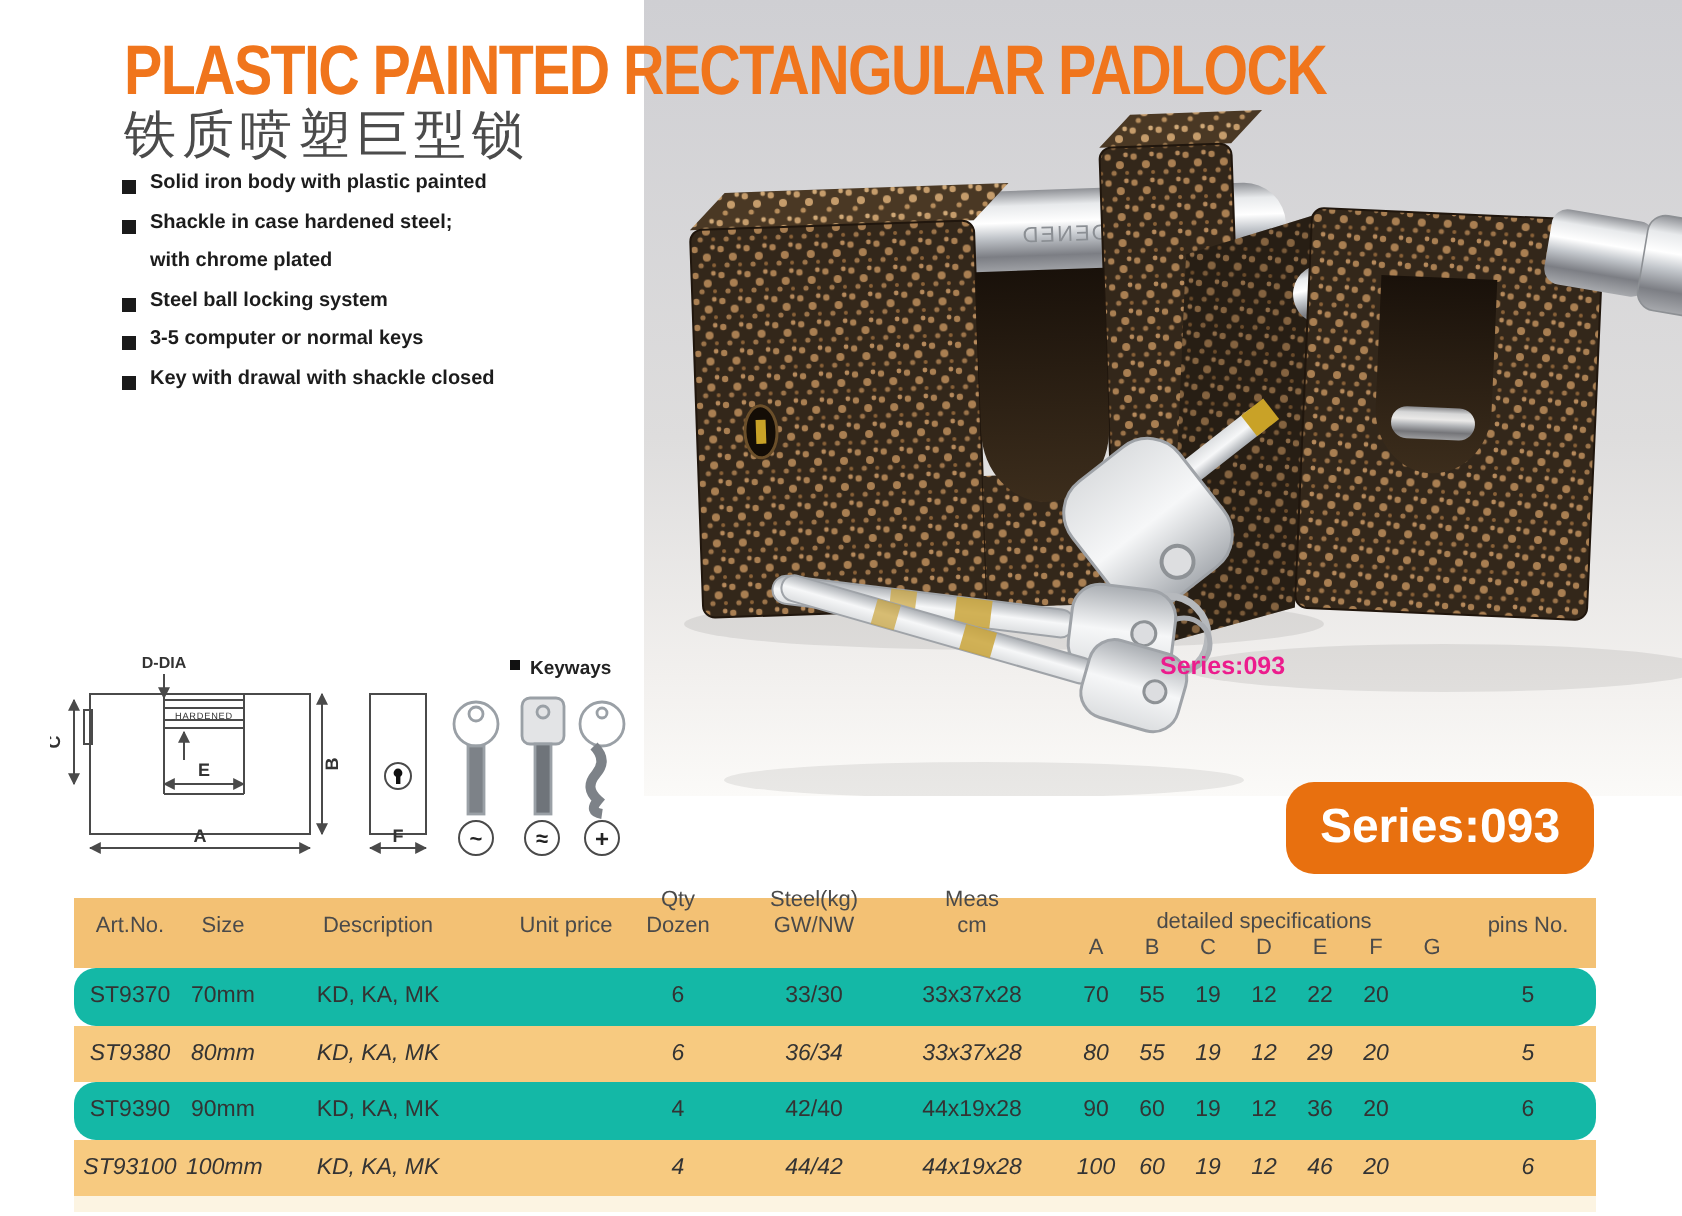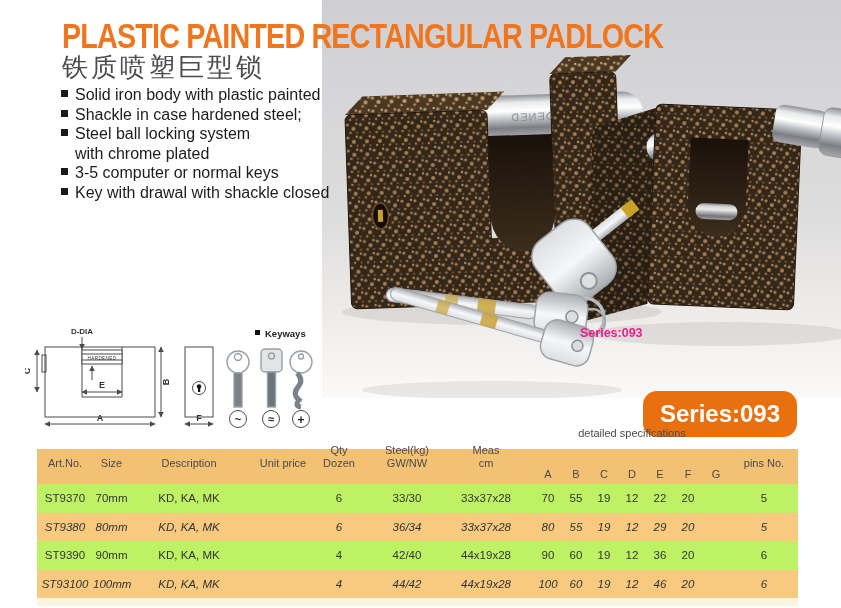--- a/index.html
+++ b/index.html
@@ -10,41 +10,41 @@
   .photo svg{display:block;}
   
   .title{position:absolute;left:62px;top:16px;font-size:35px;font-weight:bold;color:#f0751c;
          letter-spacing:-1px;white-space:nowrap;transform:scaleX(.82);transform-origin:0 0;}
   .subtitle{position:absolute;left:62px;top:50px;font-size:26px;color:#4b4b4b;letter-spacing:3px;
             font-family:Liberation Mono, monospace;}
   
   .features{position:absolute;left:61px;top:86px;width:290px;}
   .feat-line{display:flex;align-items:flex-start;height:19.5px;}
   .feat-line .sq{width:7px;height:7px;background:#1a1a1a;margin:4px 7px 0 0;flex:0 0 7px;}
-  .feat-line .ftxt{font-size:16px;font-weight:normal;color:#1c1c1c;white-space:nowrap;}
+  .feat-line .ftxt{font-size:10px;font-weight:bold;color:#1c1c1c;white-space:nowrap;}
   .feat-line.cont{padding-left:14px;}
   
   .diagram{position:absolute;left:25px;top:318px;}
   
   .series-small{position:absolute;left:580px;top:326px;font-size:12.5px;font-weight:bold;color:#ec1c8d;}
   .series-badge{position:absolute;left:643px;top:391px;width:154px;height:46px;background:#e8700f;
                 border-radius:14px;display:flex;align-items:center;justify-content:center;}
   .series-badge span{color:#fff;font-weight:bold;font-size:24px;}
   
   .spec-table{position:absolute;left:37px;top:449px;width:761px;font-size:11px;color:#333;}
   .thead{display:flex;height:35px;background:#f3c174;align-items:stretch;}
   .hc{display:flex;flex-direction:column;justify-content:flex-end;padding-bottom:14px;}
   .hc span{display:block;text-align:center;font-size:11px;color:#4a4a4a;line-height:13px;white-space:nowrap;}
-  .hgroup{display:flex;flex-direction:column;justify-content:flex-end;padding-bottom:3px;gap:28px;}
+  .hgroup{display:flex;flex-direction:column;justify-content:flex-end;padding-bottom:3px;}
   .hgroup .gl1{display:block;text-align:center;font-size:11px;color:#4a4a4a;line-height:13px;padding-left:16px;}
   .hgroup .gletters{display:flex;}
   .hgroup .gletters .gsp{width:16px;}
   .hgroup .gletters b{width:28px;text-align:center;font-weight:normal;font-size:11px;color:#4a4a4a;line-height:13px;}
   .trow{display:flex;height:28.5px;align-items:center;}
-  .trow.cream{background:#bef264;}
+  .trow.cream{background:#14b8a6;border-radius:11px;}
   .trow.orange{background:#f7ca80;font-style:italic;}
   .td{text-align:center;font-size:11.5px;color:#333;white-space:nowrap;overflow:visible;}
   .c-art{width:56px}.c-size{width:37px}.c-desc{width:118px}.c-unit{width:70px}.c-qty{width:42px}
   .c-wt{width:94px}.c-meas{width:64px}.c-sp{width:16px}.c-let{width:28px}.c-pins{width:68px}
   .tfoot{height:8px;background:#fcf4e2;}
 </style>
 </head>
 <body>
 
 <div class="stage">
@@ -159,26 +159,26 @@
 
   <div class="features">
     <div class="feat-line">
       <span class="sq"></span>
       <span class="ftxt">Solid iron body with plastic painted</span>
       </div>
     <div class="feat-line">
       <span class="sq"></span>
       <span class="ftxt">Shackle in case hardened steel;</span>
       </div>
-    <div class="feat-line">
-      <span class="sq"></span>
-      <span class="ftxt">Steel ball locking system</span>
-      </div>
     <div class="feat-line cont">
       <span class="ftxt">with chrome plated</span>
+      </div>
+    <div class="feat-line">
+      <span class="sq"></span>
+      <span class="ftxt">Steel ball locking system</span>
       </div>
     <div class="feat-line">
       <span class="sq"></span>
       <span class="ftxt">3-5 computer or normal keys</span>
       </div>
     <div class="feat-line">
       <span class="sq"></span>
       <span class="ftxt">Key with drawal with shackle closed</span>
       </div>
   </div>

